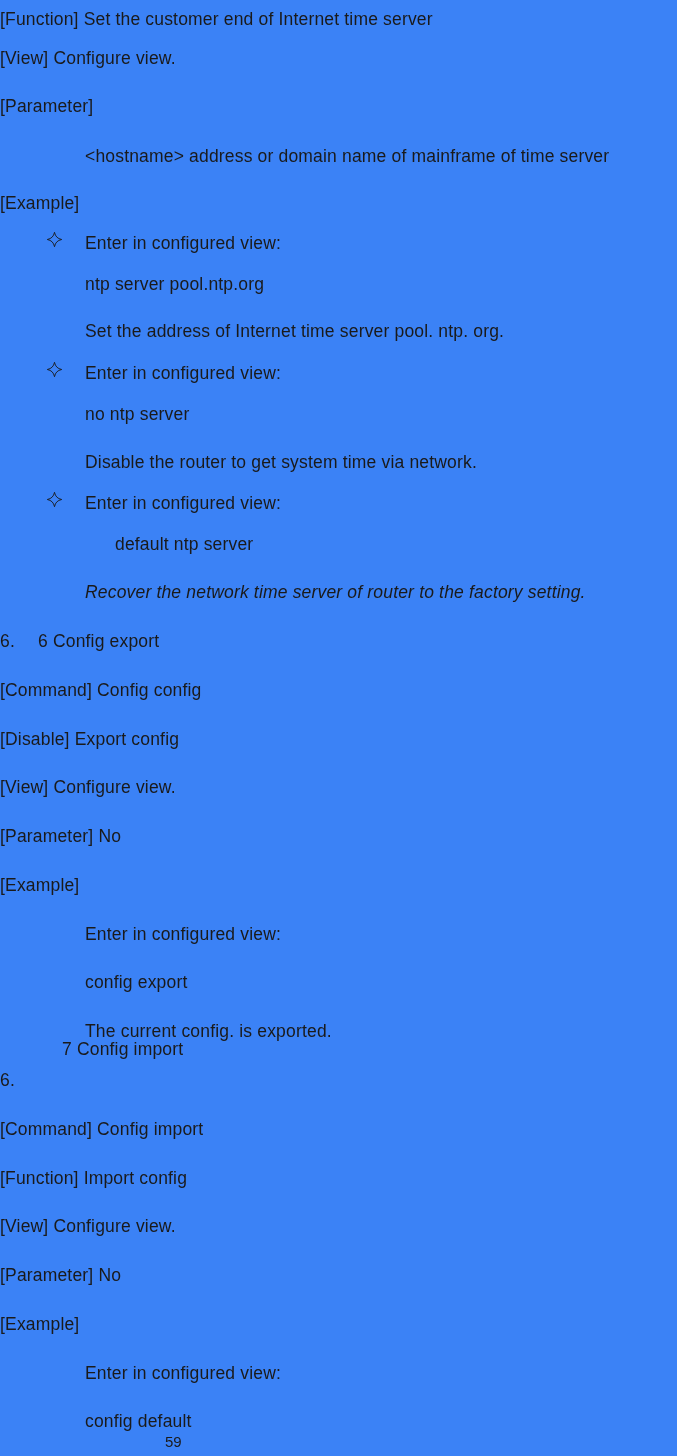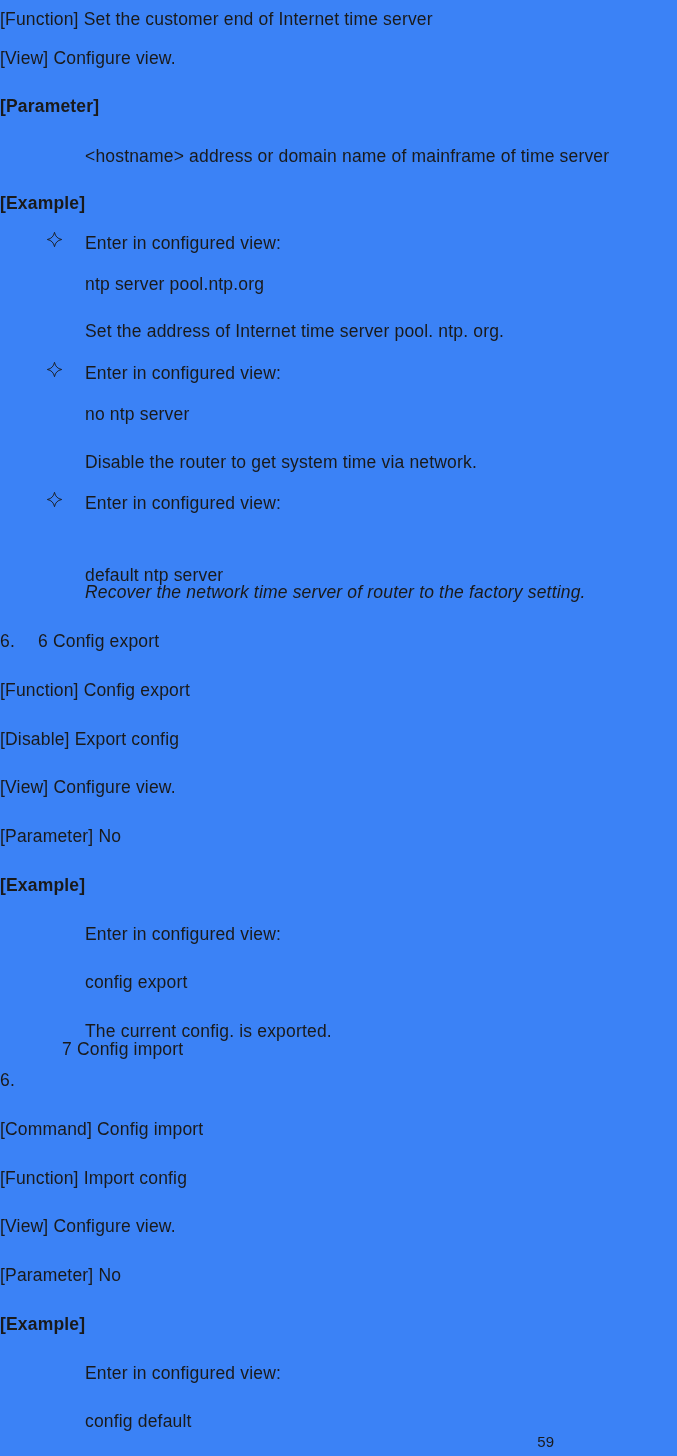--- a/index.html
+++ b/index.html
@@ -30,21 +30,21 @@
   
   .line {
     position: absolute;
     white-space: nowrap;
     font-size: 17.5px;
     line-height: 22px;
     letter-spacing: 0.01em;
     color: #1a1a1a;
   }
   .line.bold {
-    font-weight: bold;
+    font-weight: normal;
   }
   .line.flush {
     left: 0px;
   }
   .line.indent {
     left: 85px;
   }
   .line.bullet-text {
     left: 85px;
   }
@@ -64,21 +64,21 @@
     line-height: 22px;
   }
   .bullet-marker svg {
     display: block;
   }
   .page-number {
     position: absolute;
     left: 0;
     width: 554px;
     top: 1432px;
-    text-align: right;
+    text-align: left;
     font-size: 15px;
     line-height: 20px;
     color: #1a1a1a;
     padding-left: 165px;
     box-sizing: border-box;
   }
 </style>
 </head>
 <body>
 
@@ -104,25 +104,25 @@
       </span>
       <div class="line bullet-text" style="top: 362px;">Enter in configured view:</div>
       <div class="line indent" style="top: 403px;">no ntp server</div>
       <div class="line indent" style="top: 451px;">Disable the router to get system time via network.</div>
       <span class="bullet-marker" style="top: 492px;">
         <svg width="15" height="15" viewBox="0 0 100 100">
           <path d="M50 2 C56 30 70 44 98 50 C70 56 56 70 50 98 C44 70 30 56 2 50 C30 44 44 30 50 2 Z" fill="none" stroke="#1a1a1a" stroke-width="6" stroke-linejoin="round"></path>
         </svg>
       </span>
       <div class="line bullet-text" style="top: 492px;">Enter in configured view:</div>
-      <div class="line indent" style="top: 564px;">default ntp server</div>
+      <div class="line indent" style="top: 533px; margin-left: 30px;">default ntp server</div>
       <div class="line indent" style="top: 581px; font-style: italic;">Recover the network time server of router to the factory setting.</div>
       <div class="line listnum" style="top: 630px;">6.</div>
       <div class="line listtext" style="top: 630px;">6 Config export</div>
-      <div class="line flush" style="top: 679px;">[Function] Config export</div>
+      <div class="line flush" style="top: 679px;">[Command] Config config</div>
       <div class="line flush" style="top: 728px;">[Disable] Export config</div>
       <div class="line flush" style="top: 776px;">[View] Configure view.</div>
       <div class="line flush" style="top: 825px;">[Parameter] No</div>
       <div class="line flush bold" style="top: 874px;">[Example]</div>
       <div class="line indent" style="top: 923px;">Enter in configured view:</div>
       <div class="line indent" style="top: 971px;">config export</div>
       <div class="line indent" style="top: 1020px;">The current config. is exported.</div>
       <div class="line listnum" style="top: 1069px;">6.</div>
       <div class="line listtext" style="top: 1038px; margin-left: 24px;">7 Config import</div>
       <div class="line flush" style="top: 1118px;">[Command] Config import</div>

